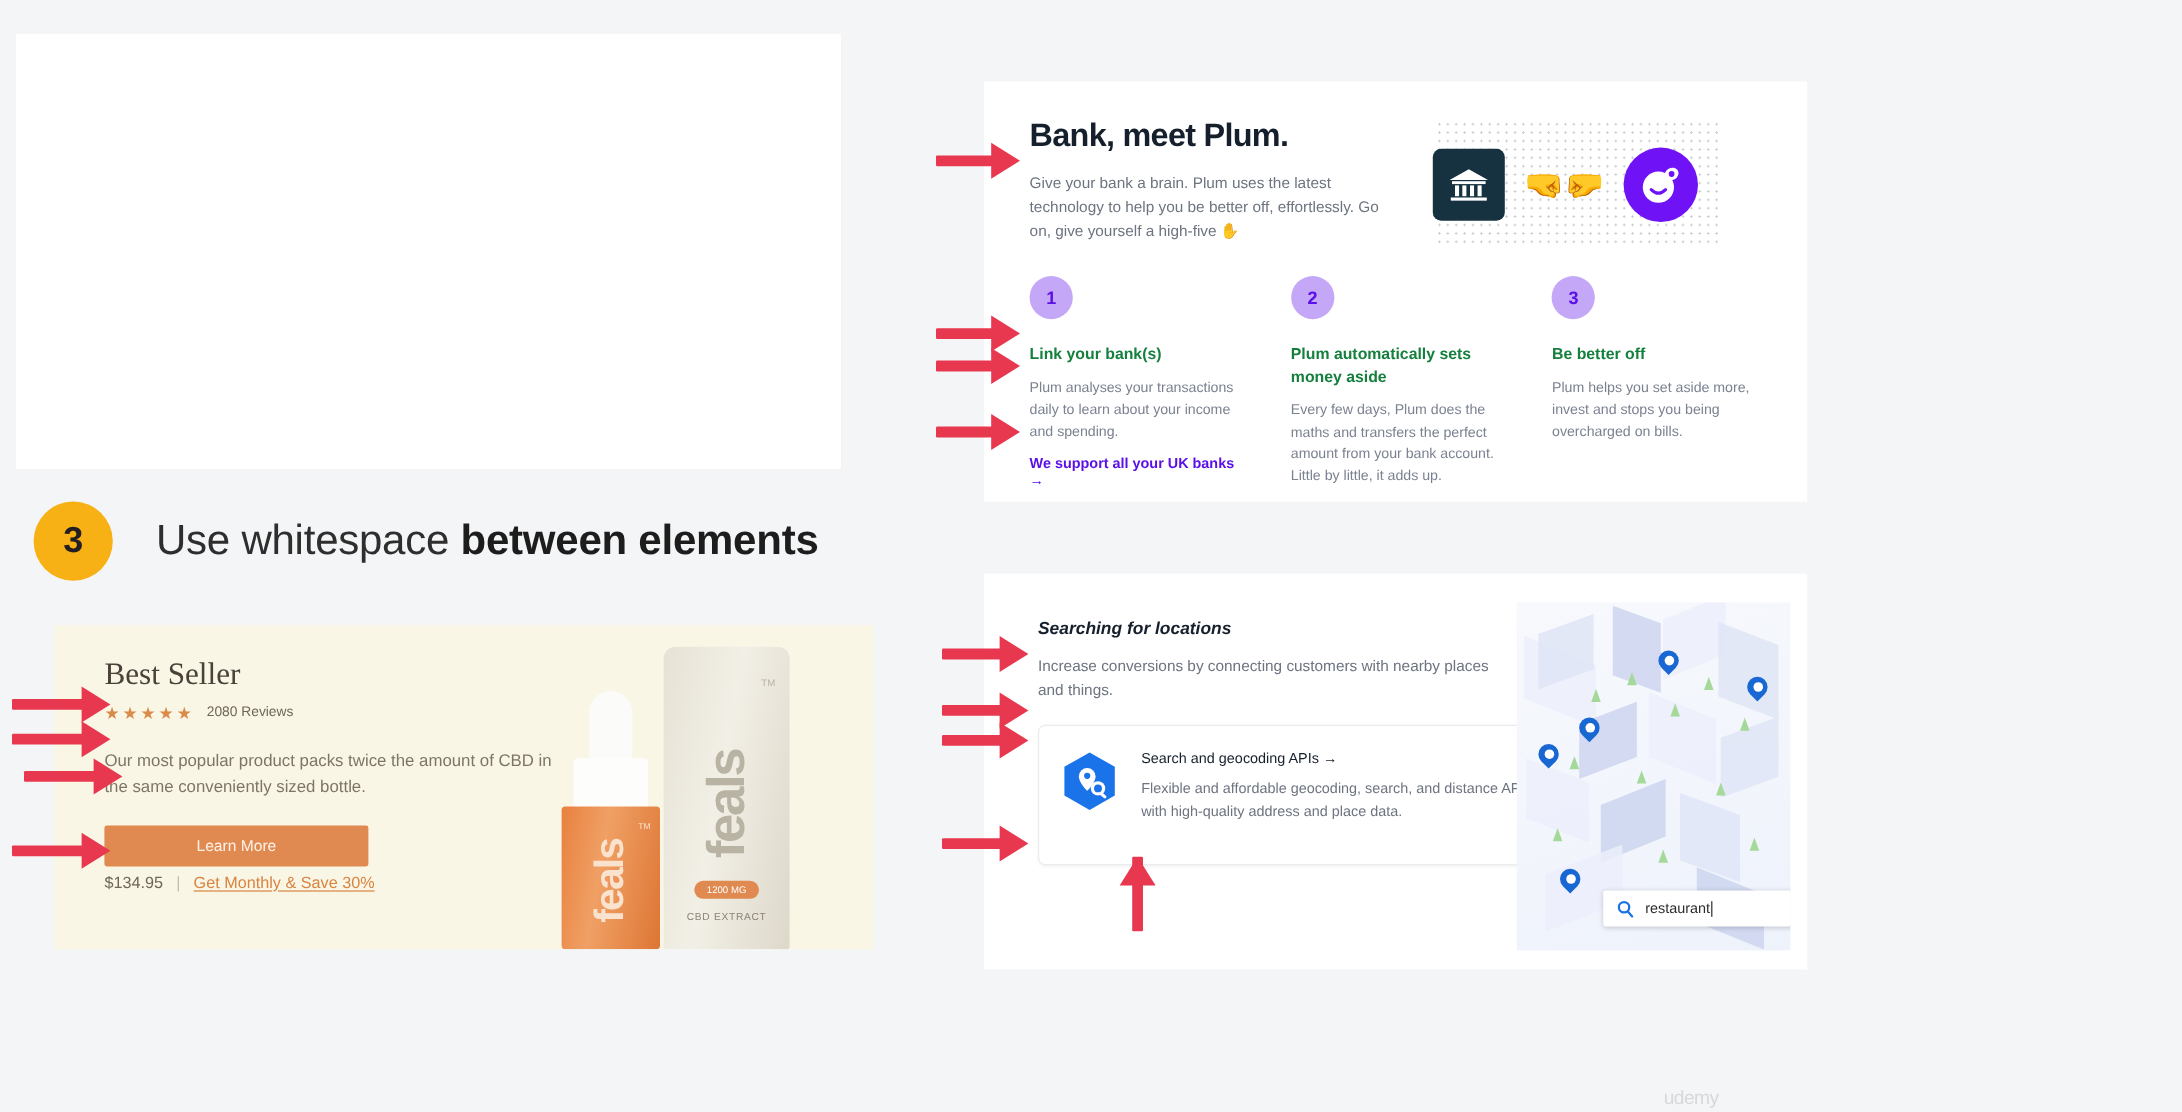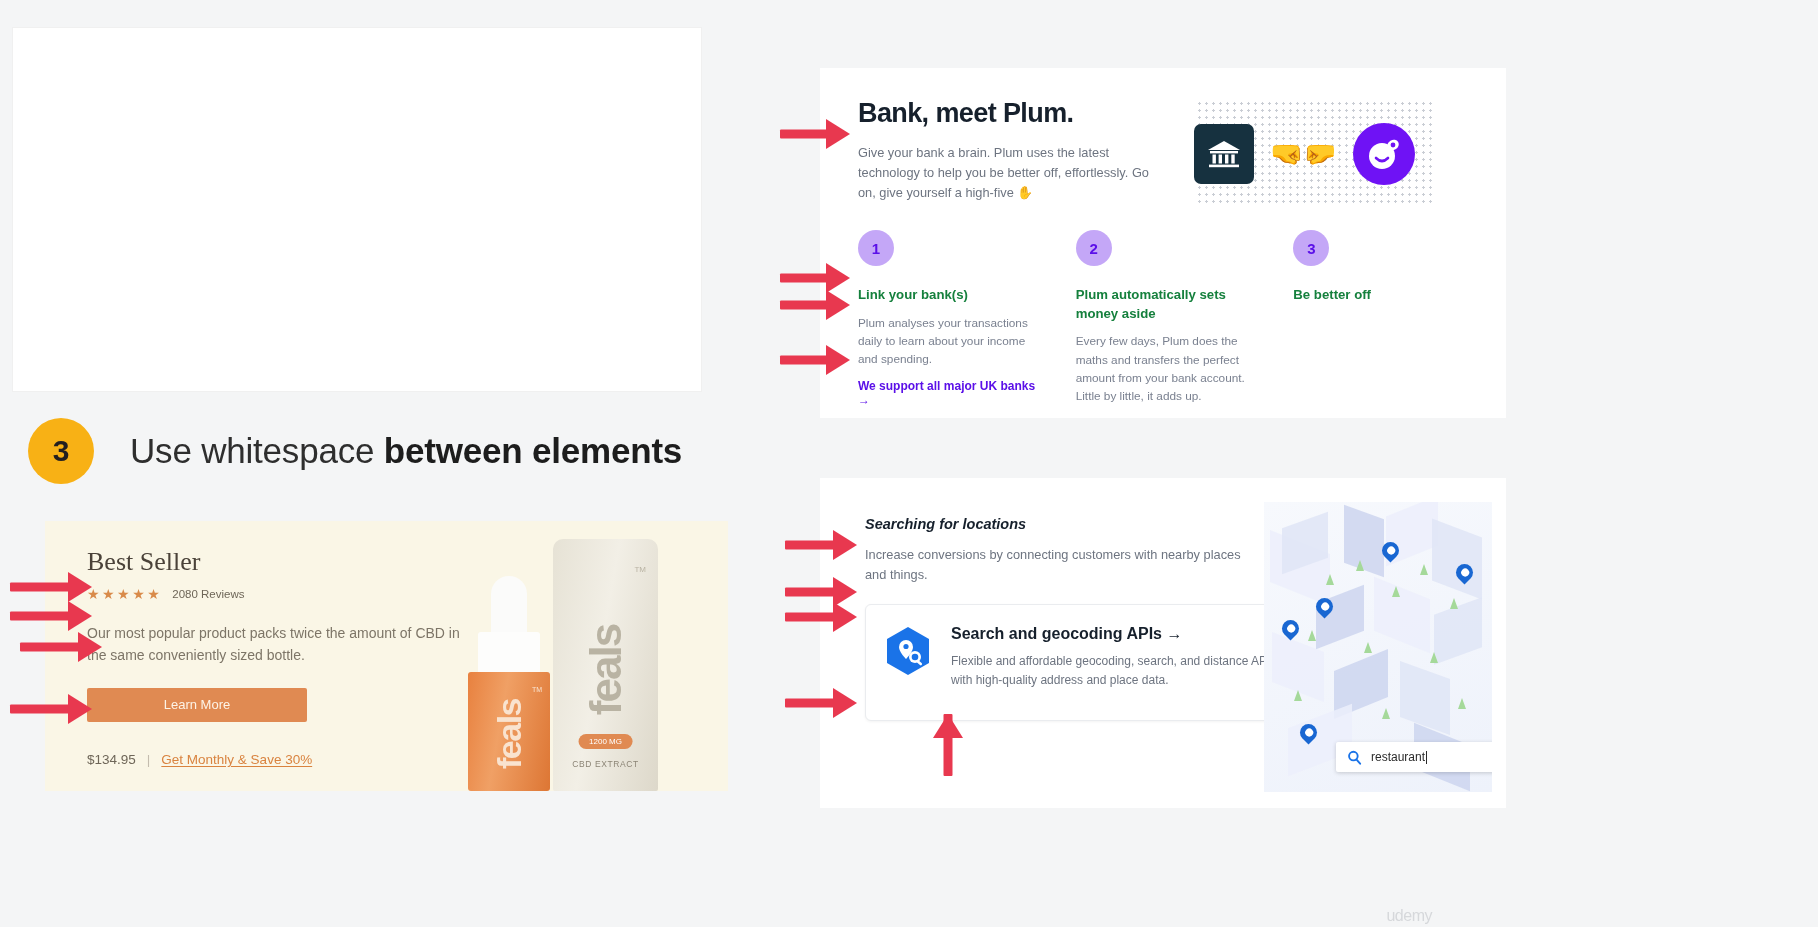--- a/index.html
+++ b/index.html
@@ -141,21 +141,21 @@
   .reviews { font-size: 11.5px; color: #6e6658; }
   .feals-desc {
     font-size: 14px; color: #7d7567; line-height: 1.6;
     width: 375px; margin-bottom: 21px;
   }
   .learn-btn {
     width: 220px; height: 34px; background: #e08a52;
     border: none; border-radius: 2px; color: #fdf3e6;
     font-size: 13px; font-family: inherit; cursor: pointer;
     display: flex; align-items: center; justify-content: center;
-    margin-bottom: 30px;
+    margin-bottom: 6px;
     text-align: right;
   }
   .price-row { display: flex; align-items: center; gap: 11px; font-size: 13.5px; }
   .price { color: #6e6658; }
   .divider-pipe { color: #c4bcae; }
   .save-link {
     color: #d9833f; text-decoration: underline;
     text-underline-offset: 2px; cursor: pointer;
   }
   .feals-product {
@@ -242,21 +242,21 @@
     width: 440px; height: 117px;
     background: #ffffff; border: 1px solid #eaecef;
     border-radius: 6px; box-shadow: 0 1px 3px rgba(0,0,0,0.05);
     display: flex; gap: 19px; padding: 20px 18px;
   }
   .hex-icon {
     flex: 0 0 auto; width: 48px; height: 52px;
     position: relative;
   }
   .api-title {
-    font-size: 16px; font-weight: bold; color: #16202c;
+    font-size: 12px; font-weight: normal; color: #16202c;
     margin-bottom: 9px;
   }
   .api-body { font-size: 12px; color: #6d7480; line-height: 1.57; }
   .map-illustration {
     position: absolute; right: 14px; top: 24px;
     width: 228px; height: 290px;
     background: linear-gradient(160deg,#f7f9fd 0%,#eef2fb 100%);
     overflow: hidden;
   }
   .bldg { position: absolute; background: #dfe5f6; opacity: .85; }
@@ -343,30 +343,31 @@
             <circle cx="29" cy="11" r="2.4" fill="#6f12f5"></circle>
           </svg>
         </div>
       </div>
 
       <div class="steps">
         <div class="step">
           <div class="step-circle">1</div>
           <div class="step-title">Link your bank(s)</div>
           <div class="step-body">Plum analyses your transactions daily to learn about your income and spending.</div>
-          <a class="step-link">We support all major UK banks →</a>
+          <a class="step-link">We support all your UK banks →</a>
         </div>
         <div class="step">
           <div class="step-circle">2</div>
           <div class="step-title">Plum automatically sets money aside</div>
           <div class="step-body">Every few days, Plum does the maths and transfers the perfect amount from your bank account. Little by little, it adds up.</div>
         </div>
         <div class="step">
           <div class="step-circle">3</div>
           <div class="step-title">Be better off</div>
+          <div class="step-body">Plum helps you set aside more, invest and stops you being overcharged on bills.</div>
         </div>
       </div>
     </div>
   </div>
 
   <div class="section-heading">
     <div class="badge-num">3</div>
     <div class="section-title"><span>Use whitespace </span><b>between elements</b></div>
   </div>
 

